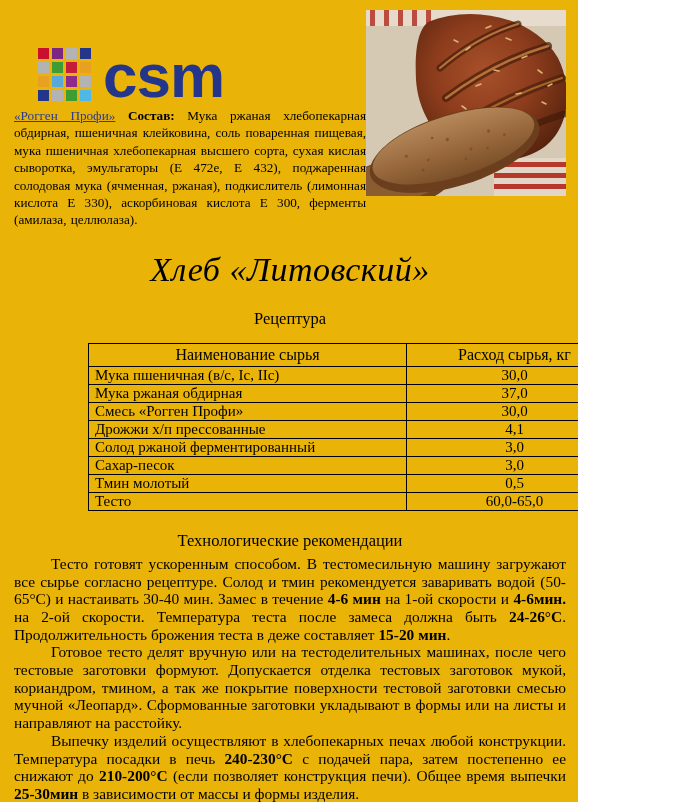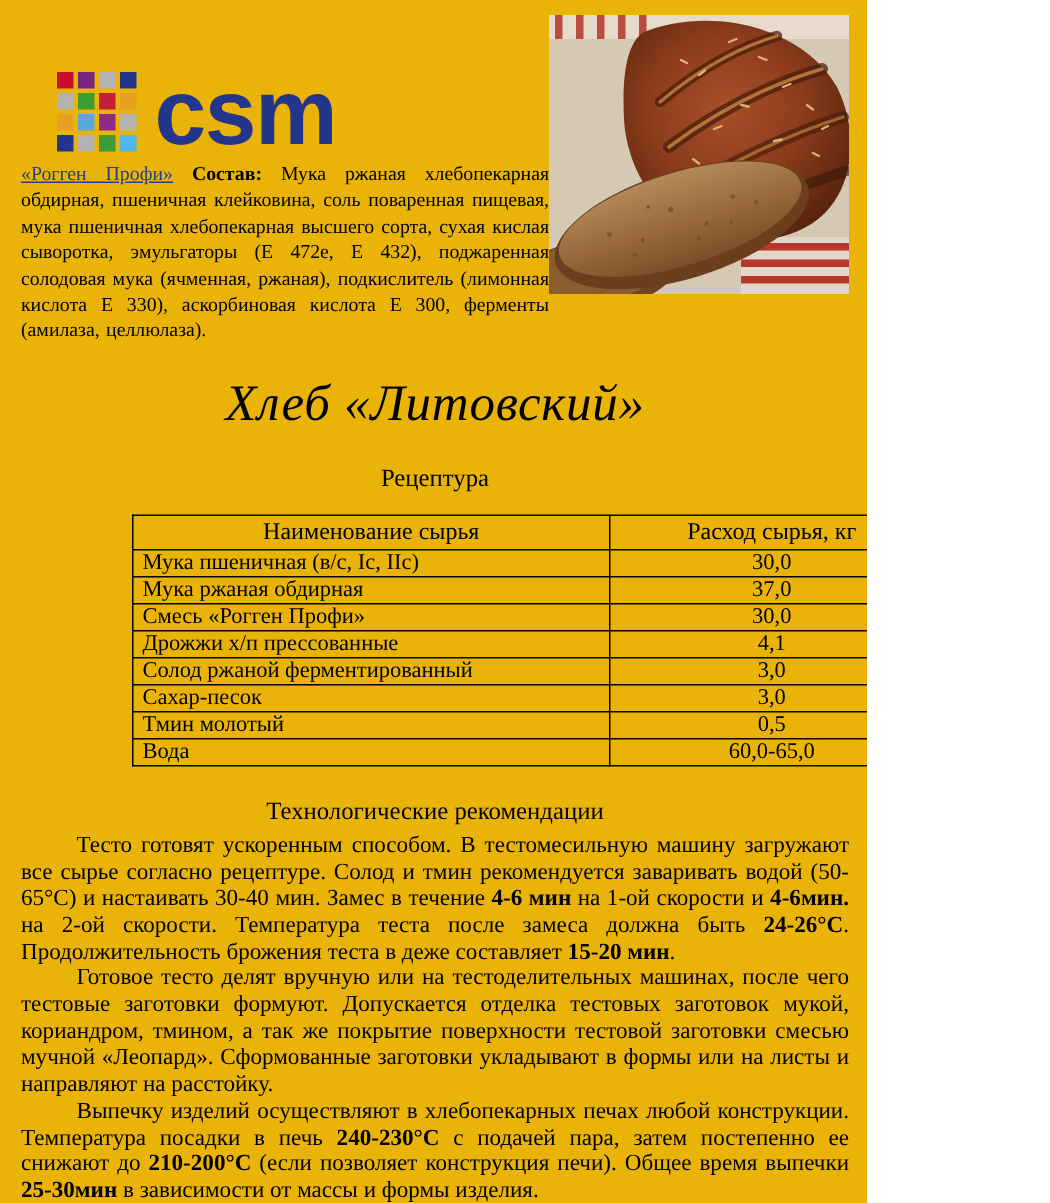--- a/index.html
+++ b/index.html
@@ -254,21 +254,21 @@
         </tr>
         <tr>
           <td class="col-name">Сахар-песок</td>
           <td class="col-amount">3,0</td>
         </tr>
         <tr>
           <td class="col-name">Тмин молотый</td>
           <td class="col-amount">0,5</td>
         </tr>
         <tr>
-          <td class="col-name">Вода</td>
+          <td class="col-name">Тесто</td>
           <td class="col-amount">60,0-65,0</td>
         </tr>
       </tbody>
   </table>
 
   <h2 class="section-heading tech-heading">Технологические рекомендации</h2>
 
   <div class="body-text">
     <p><span>Тесто готовят ускоренным способом. В тестомесильную машину загружают все сырье согласно рецептуре. Солод и тмин рекомендуется заваривать водой (50-65°С) и настаивать 30-40 мин. Замес в течение </span><span class="seg-b">4-6 мин</span><span> на 1-ой скорости и </span><span class="seg-b">4-6мин.</span><span> на 2-ой скорости. Температура теста после замеса должна быть </span><span class="seg-b">24-26°С</span><span>. Продолжительность брожения теста в деже составляет </span><span class="seg-b">15-20 мин</span><span>.</span></p>
     <p><span>Готовое тесто делят вручную или на тестоделительных машинах, после чего тестовые заготовки формуют. Допускается отделка тестовых заготовок мукой, кориандром, тмином, а так же покрытие поверхности тестовой заготовки смесью мучной «Леопард». Сформованные заготовки укладывают в формы или на листы и направляют на расстойку.</span></p>

